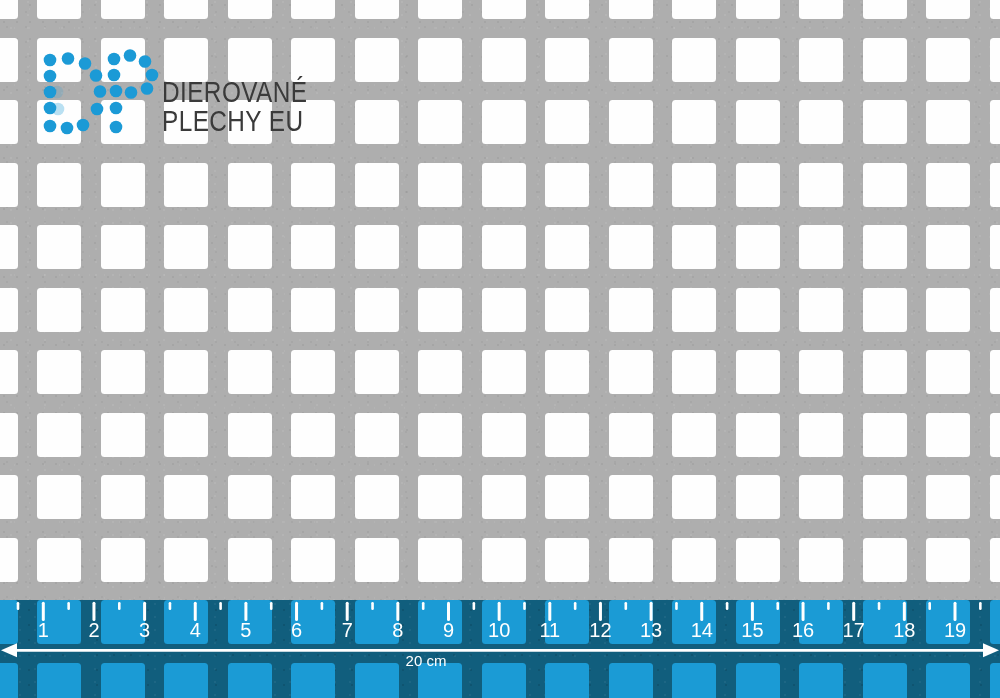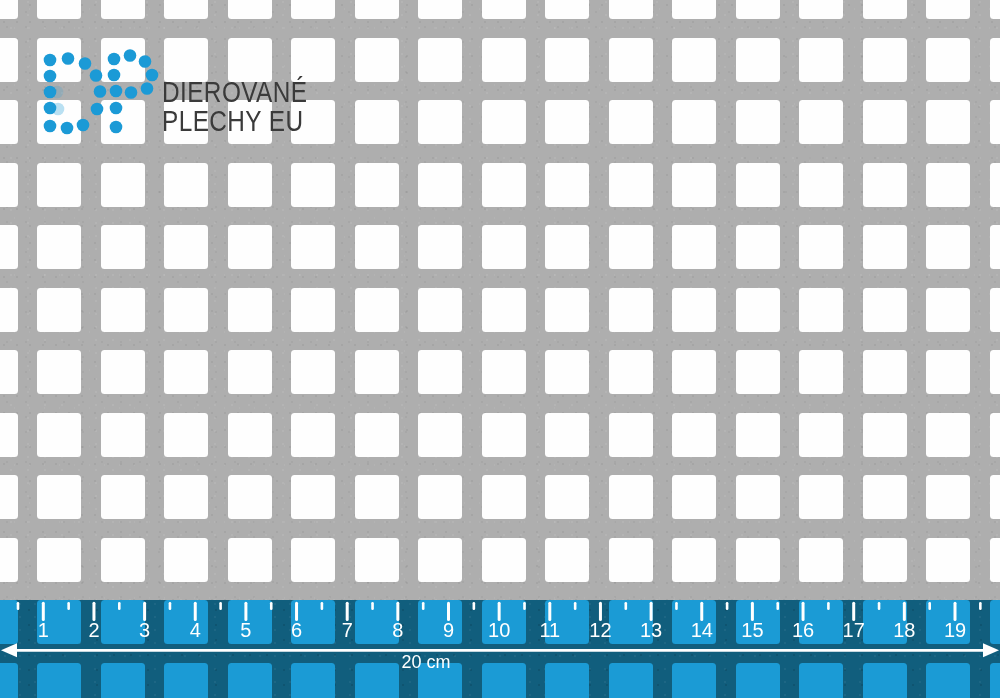--- a/index.html
+++ b/index.html
@@ -26,21 +26,21 @@
     background:var(--hole,#fefefe);}
   .hole.blue{background:var(--ruler-hole,#1b9bd5);}
   #logo-dots{position:absolute;left:0;top:0;z-index:3;}
   .brand-line{position:absolute;left:162px;color:var(--ink,#3a3a3a);
     font-size:29px;line-height:1;letter-spacing:0.5px;font-weight:400;
     transform:scaleX(0.84);transform-origin:left top;white-space:nowrap;z-index:3;}
   #brand-line1{top:78px;}
   #brand-line2{top:107px;}
   #ruler-marks{position:absolute;left:0;top:600px;z-index:4;}
   #ruler-length-label{position:absolute;left:0;top:653px;width:852px;
-    text-align:center;color:#ffffff;font-size:18px;line-height:1.1;z-index:5;}
+    text-align:center;color:#ffffff;font-size:15px;line-height:1.1;z-index:5;}
   .tick-num{font-family:"Liberation Sans","DejaVu Sans",sans-serif;}
 </style>
 </head>
 <body>
 
 <div id="scene">
 
   <div id="ruler-bg"></div>
 
   <div id="holes-layer">

